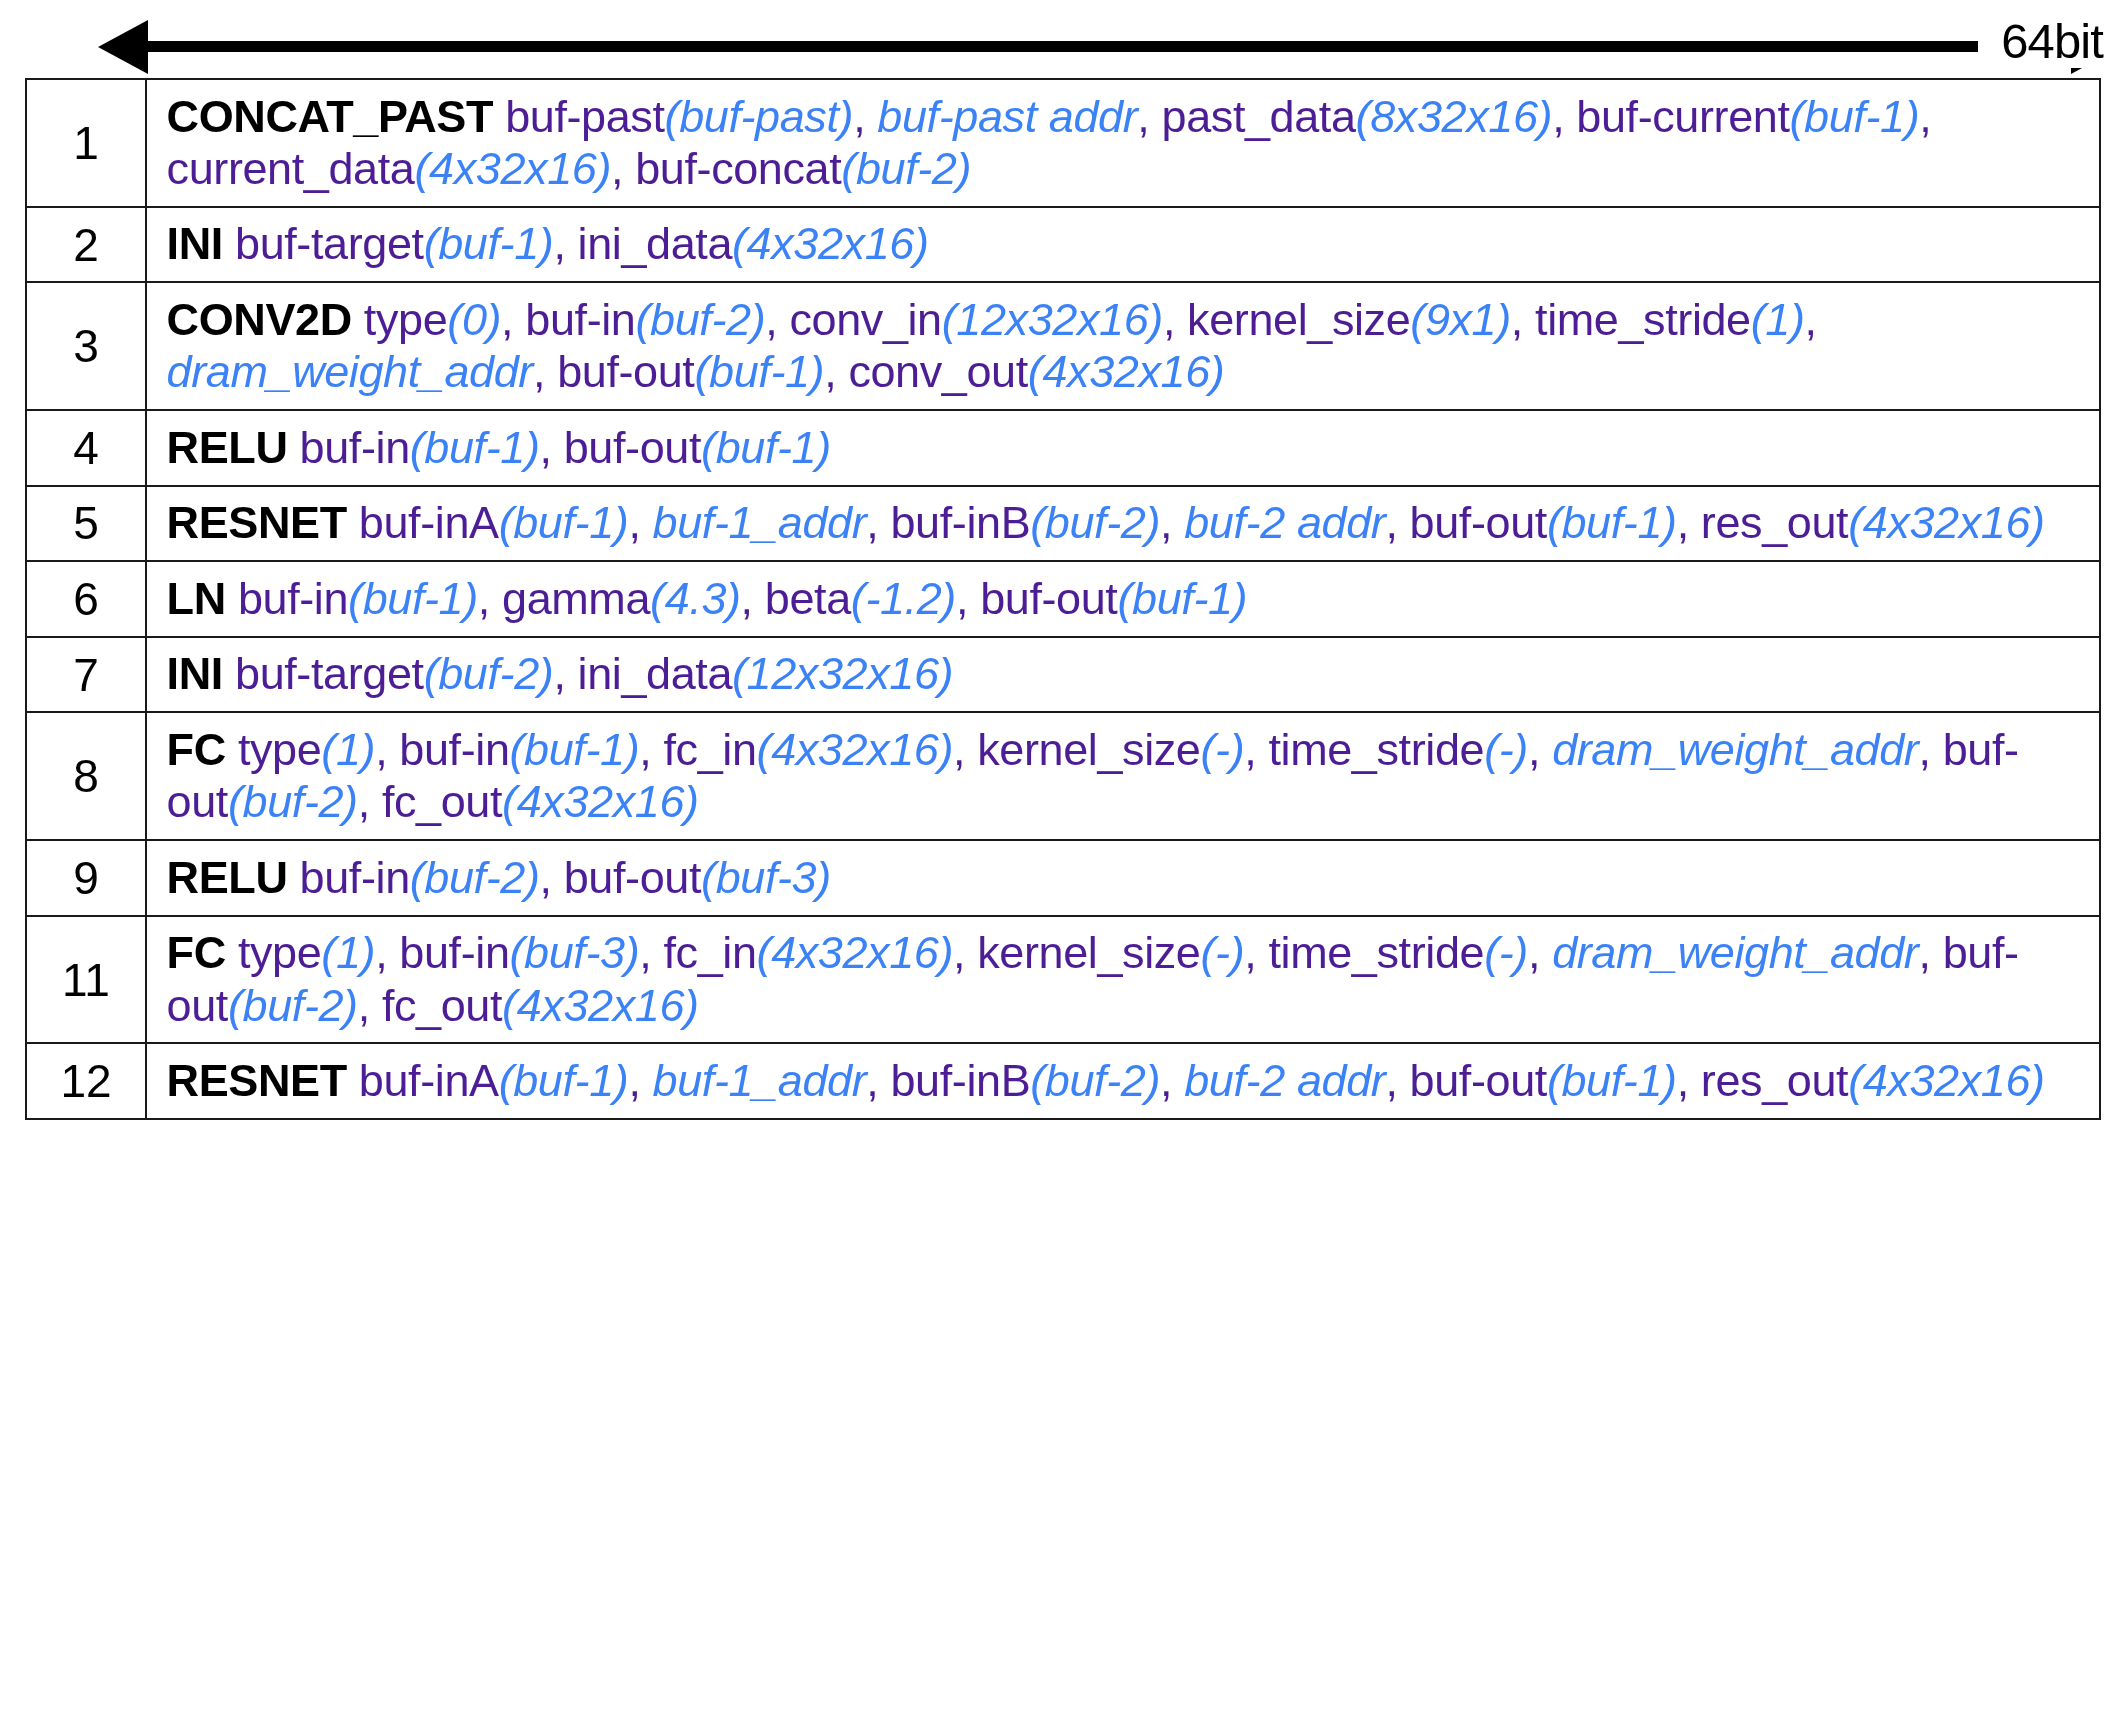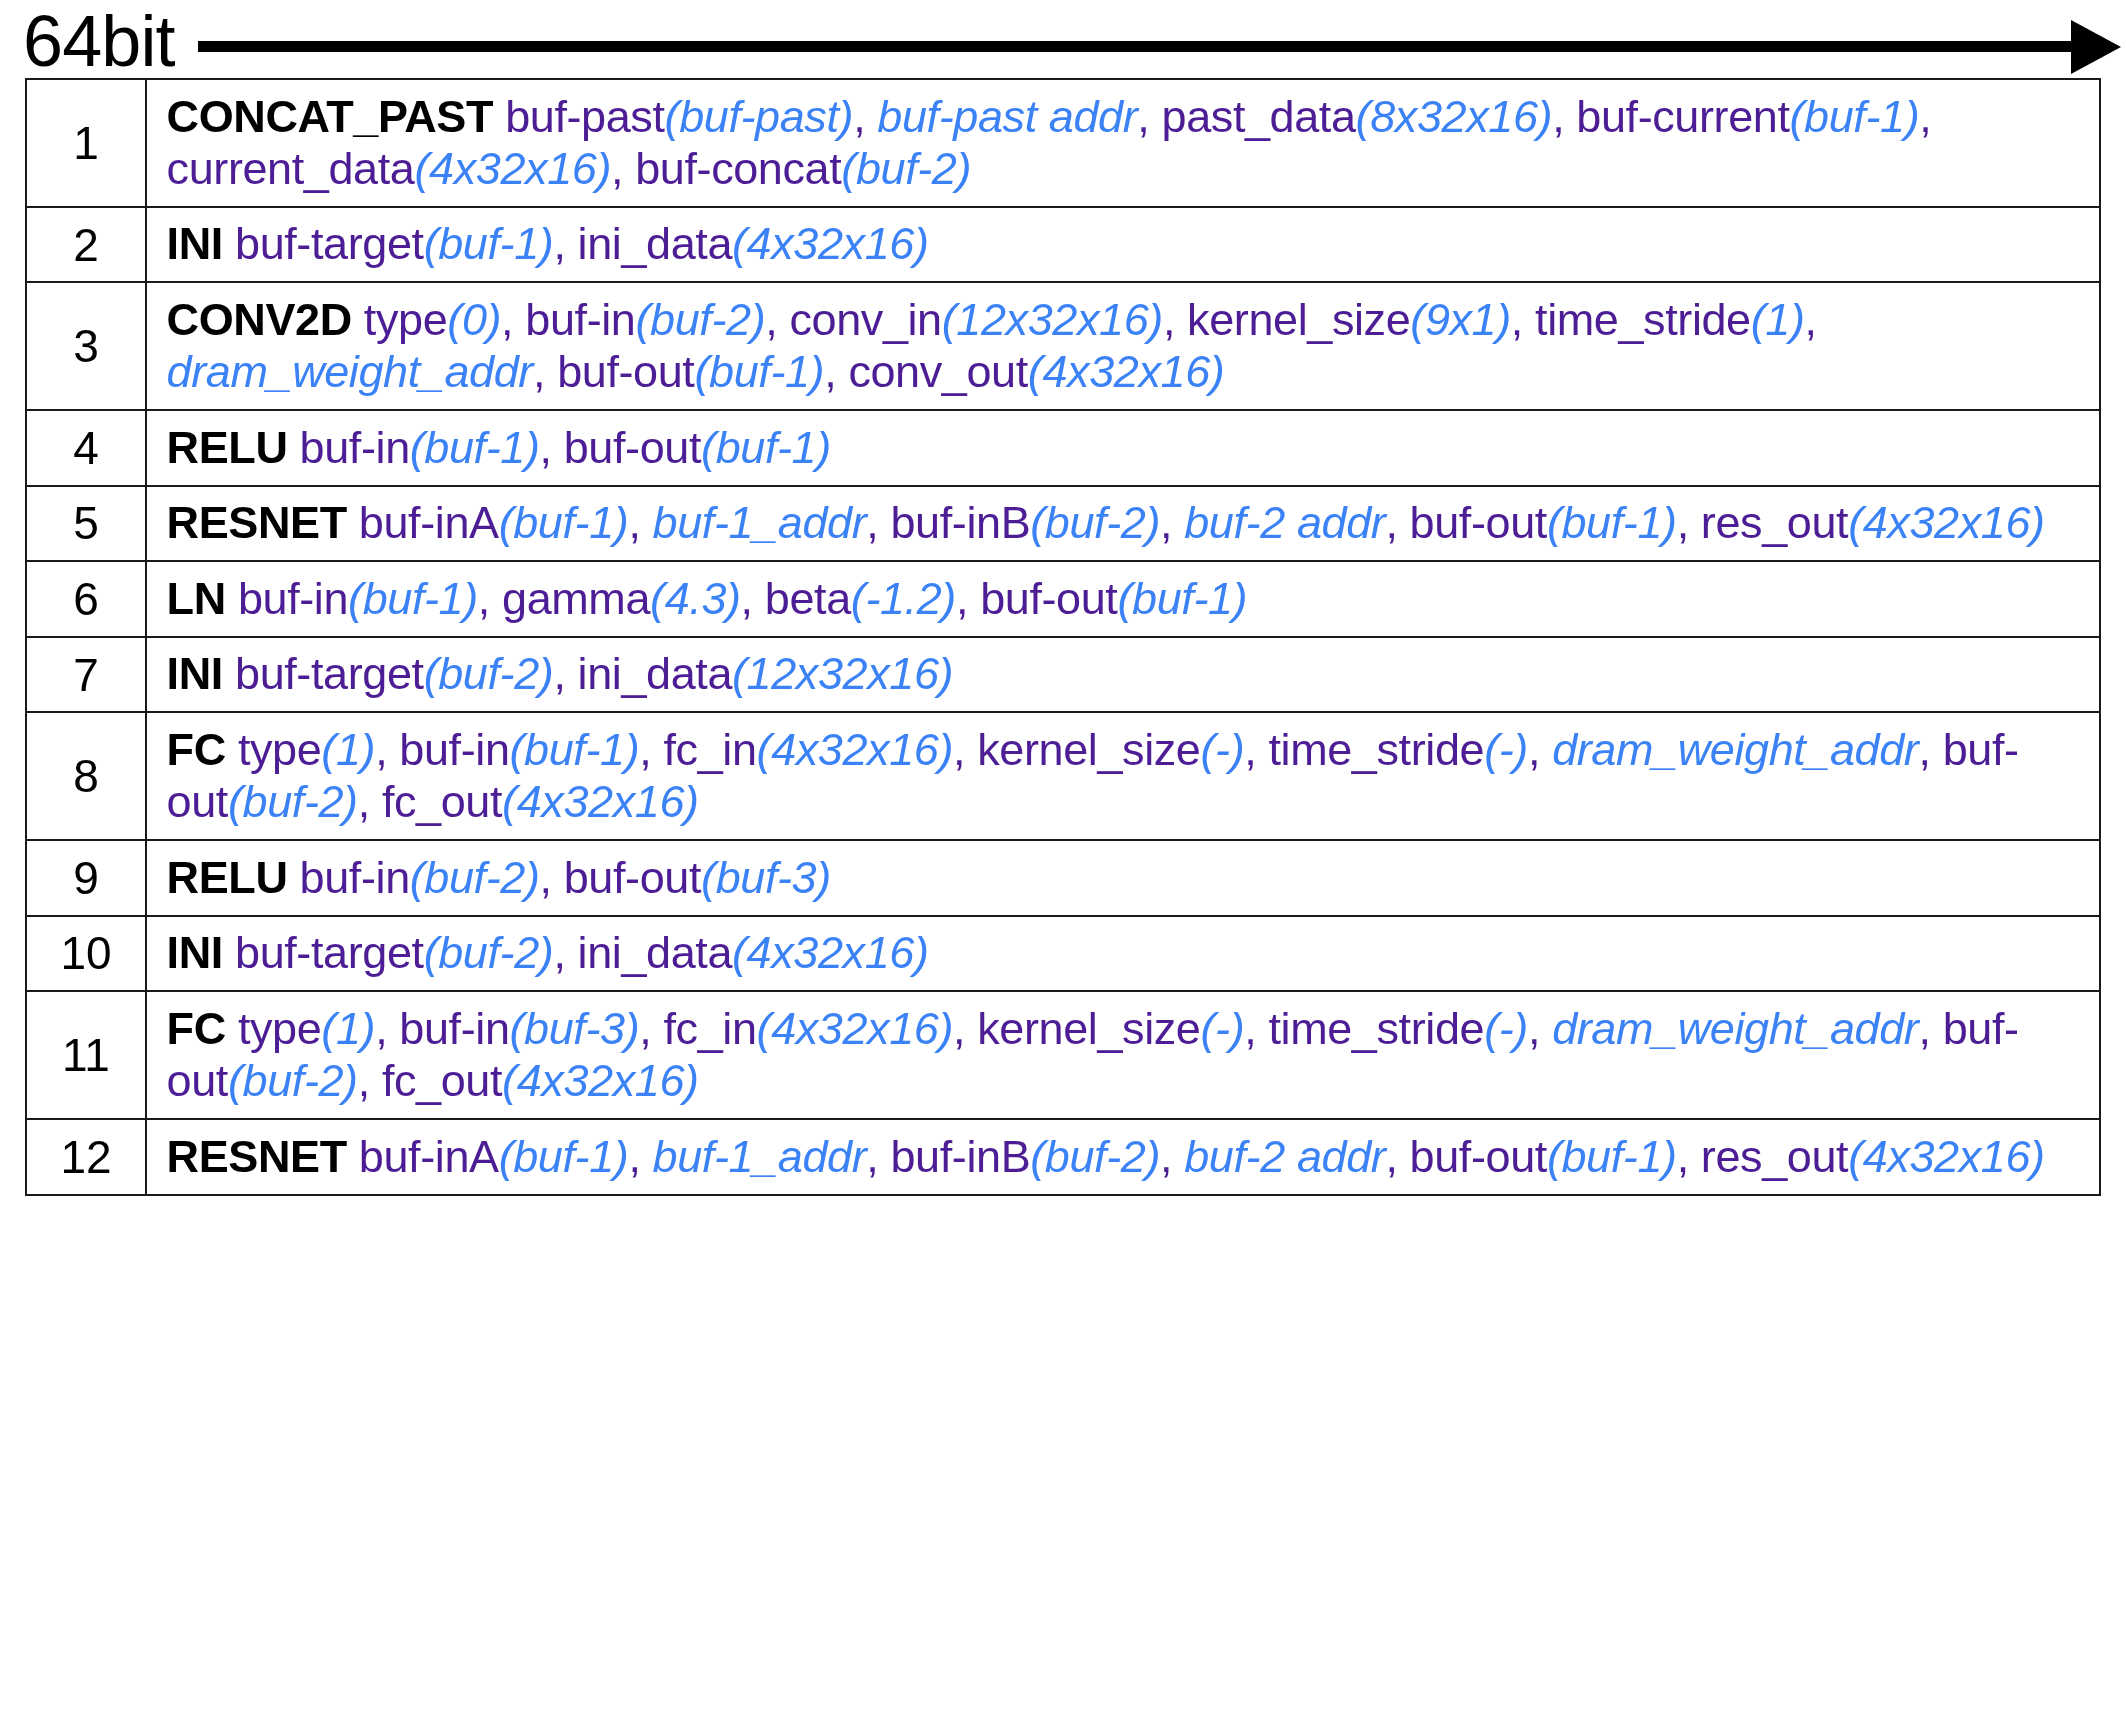--- a/index.html
+++ b/index.html
@@ -43,22 +43,22 @@
   }
   .arrow-head.right {
     right: 5.3px;
     border-left: 50px solid #000000;
   }
   .arrow-label {
     position: absolute;
     left: 0;
     right: 0;
     top: 0;
-    text-align: left;
-    font-size: 72px;
+    text-align: right;
+    font-size: 49px;
     line-height: 82px;
     font-weight: 400;
     letter-spacing: -0.9px;
   }
   .arrow-label span {
     background: #ffffff;
     padding: 0 23px;
   }
 
   
@@ -144,24 +144,20 @@
       </tr>
       <tr>
         <td class="col-index">8</td>
         <td class="col-instr"><span class="op">FC</span><span class="arg"> type</span><span class="val">(1)</span><span class="arg">, buf-in</span><span class="val">(buf-1)</span><span class="arg">, fc_in</span><span class="val">(4x32x16)</span><span class="arg">, kernel_size</span><span class="val">(-)</span><span class="arg">, time_stride</span><span class="val">(-)</span><span class="arg">, </span><span class="val">dram_weight_addr</span><span class="arg">, buf-out</span><span class="val">(buf-2)</span><span class="arg">, fc_out</span><span class="val">(4x32x16)</span></td>
       </tr>
       <tr>
         <td class="col-index">9</td>
         <td class="col-instr"><span class="op">RELU</span><span class="arg"> buf-in</span><span class="val">(buf-2)</span><span class="arg">, buf-out</span><span class="val">(buf-3)</span></td>
       </tr>
       <tr>
-        <td class="col-index">10</td>
-        <td class="col-instr"><span class="op">INI</span><span class="arg"> buf-target</span><span class="val">(buf-2)</span><span class="arg">, ini_data</span><span class="val">(4x32x16)</span></td>
-      </tr>
-      <tr>
         <td class="col-index">11</td>
         <td class="col-instr"><span class="op">FC</span><span class="arg"> type</span><span class="val">(1)</span><span class="arg">, buf-in</span><span class="val">(buf-3)</span><span class="arg">, fc_in</span><span class="val">(4x32x16)</span><span class="arg">, kernel_size</span><span class="val">(-)</span><span class="arg">, time_stride</span><span class="val">(-)</span><span class="arg">, </span><span class="val">dram_weight_addr</span><span class="arg">, buf-out</span><span class="val">(buf-2)</span><span class="arg">, fc_out</span><span class="val">(4x32x16)</span></td>
       </tr>
       <tr>
         <td class="col-index">12</td>
         <td class="col-instr"><span class="op">RESNET</span><span class="arg"> buf-inA</span><span class="val">(buf-1)</span><span class="arg">, </span><span class="val">buf-1_addr</span><span class="arg">, buf-inB</span><span class="val">(buf-2)</span><span class="arg">, </span><span class="val">buf-2 addr</span><span class="arg">, buf-out</span><span class="val">(buf-1)</span><span class="arg">, res_out</span><span class="val">(4x32x16)</span></td>
       </tr>
     </tbody>
 </table>
 

